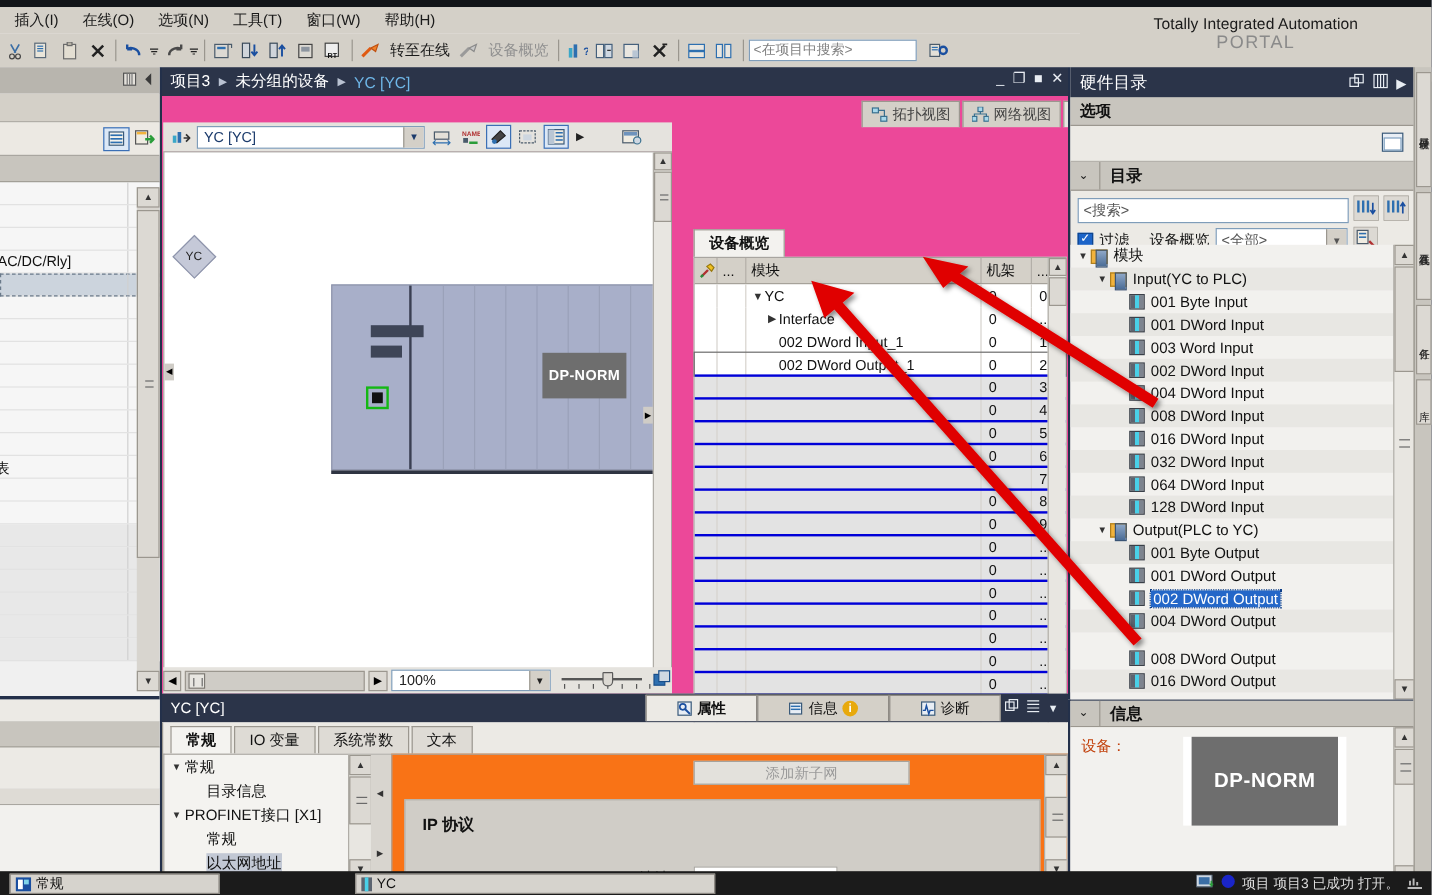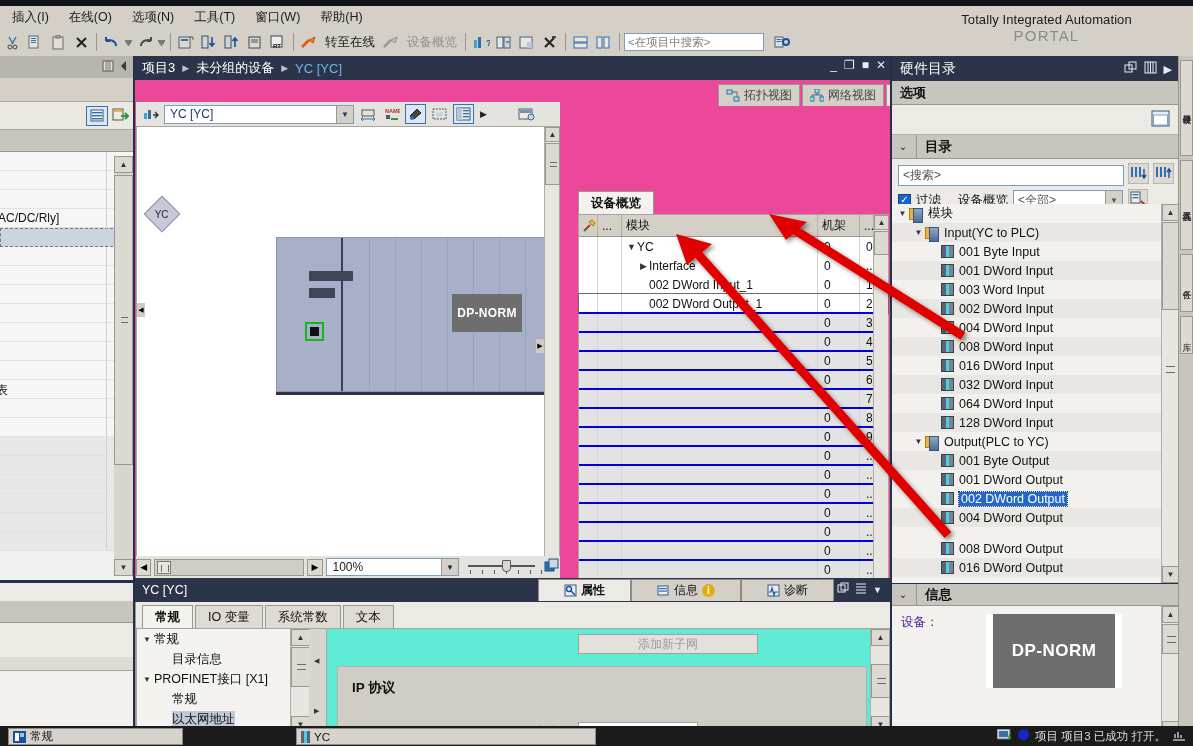--- a/index.html
+++ b/index.html
@@ -158,21 +158,21 @@
               border-left:1px solid #9b978f;}
   .psubtabs { display:flex; height:26px; padding-left:6px; gap:2px; align-items:flex-end; }
   .pst { height:23px; background:#dedbd5; border:1px solid #9b978f; border-bottom:none; padding:0 12px;
          font-size:12.5px; display:flex; align-items:center; color:#111; }
   .pst.active { background:#f4f3f0; font-weight:bold; }
   .propbody { position:absolute; left:0; top:26px; right:0; bottom:0; display:flex; }
   .ptree { width:190px; background:#f4f3f0; border:1px solid #a8a5a0; border-right:none; position:relative; }
   .ptree-item { height:20px; display:flex; align-items:center; font-size:12.5px; color:#111; }
   .ptree-item .tw { width:14px; text-align:center; font-size:8px; color:#333;}
   .ptree-item.sel span.lbl { background:#c2c8d4; }
-  .pcontent { flex:1; background:#5eead4; border:1px solid #a8a5a0; position:relative; overflow:hidden;}
+  .pcontent { flex:1; background:#f97316; border:1px solid #a8a5a0; position:relative; overflow:hidden;}
   .addsubnet { position:absolute; left:251px; top:5px; width:180px; height:20px; background:#e3e1dc;
                border:1px solid #a5a29c; color:#9a9a9a; font-size:12px; display:flex; align-items:center; justify-content:center;}
   .ipsec { position:absolute; left:10px; top:37px; right:22px; bottom:0; background:#d0cdc7; border:1px solid #b5b2ac;}
   .ipsec h4 { margin:0; padding:12px 0 0 14px; font-size:13.5px; color:#111; }
   .iprow { position:absolute; left:0; top:55px; width:100%; display:flex; align-items:center; }
   .iplab { width:240px; text-align:right; font-size:12.5px; color:#111; padding-right:8px;}
   .ipval { width:120px; height:20px; background:#fff; border:1px solid #a5a29c; font-size:12.5px; color:#111;
            display:flex; align-items:center; padding-left:9px; letter-spacing:.6px;}
 
   
@@ -217,21 +217,21 @@
              display:flex; align-items:center; justify-content:center; }
 
   
   .infopane { position:absolute; left:890px; top:583px; width:288px; height:155px; background:#eceae5;
               border-left:2px solid #23304a; border-top:1px solid #23304a;}
   .info-hdr { height:22px; background:#c8c5be; border-bottom:1px solid #9b978f; display:flex; align-items:center; gap:6px; padding-left:4px;}
   .info-hdr .chev { font-size:10px; color:#222; width:14px; text-align:center;}
   .info-hdr .lbl { font-size:13.5px; font-weight:bold; color:#111; border-left:1px solid #9b978f; padding-left:8px;
                    height:100%; display:flex; align-items:center;}
   .info-body { position:absolute; left:0; top:22px; right:17px; bottom:0; background:#f2f1ee; }
-  .info-dev { position:absolute; left:9px; top:8px; font-size:12.5px; color:#4c1d95;}
+  .info-dev { position:absolute; left:9px; top:8px; font-size:12.5px; color:#c2410c;}
   .info-img { position:absolute; left:94px; top:8px; width:136px; height:74px; background:#fff;
               display:flex; align-items:center; justify-content:center;}
   .info-img .box { width:122px; height:74px; background:#6e6e6e; color:#fff; font-size:17px; font-weight:bold;
                    display:flex; align-items:center; justify-content:center; letter-spacing:.5px;}
   .info-cap { position:absolute; left:0; right:0; top:120px; text-align:center; font-size:12.5px; color:#111; }
 
   
   .taskbar { position:absolute; left:0; bottom:0; width:1193px; height:20px; background:#1b1b1b; }
   .tb-item { position:absolute; height:17px; top:2px; background:#d6d3cd; border:1px solid #8e8a84;
              display:flex; align-items:center; gap:4px; padding:0 4px; font-size:11.5px; color:#111; overflow:hidden;}

